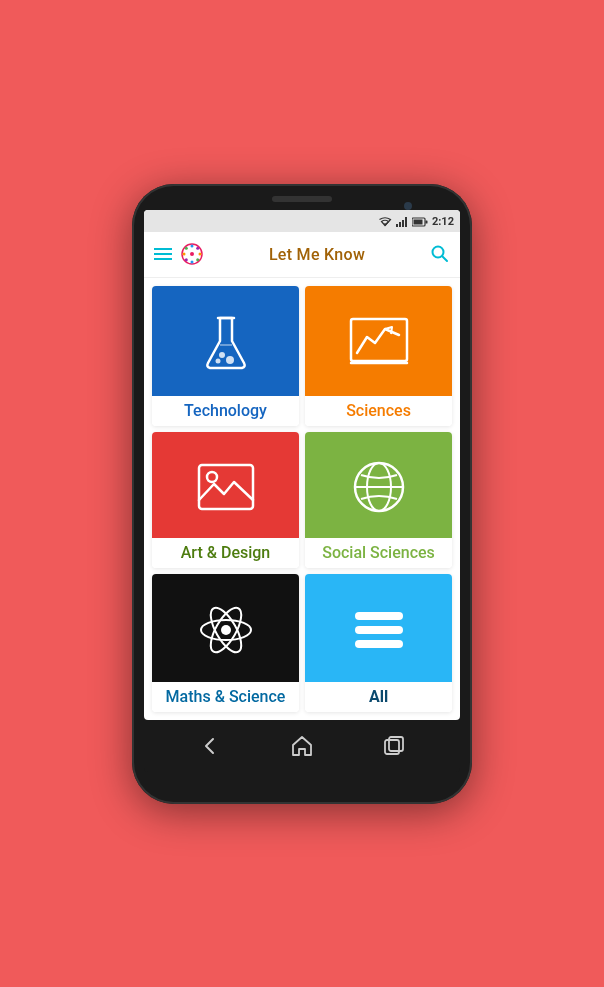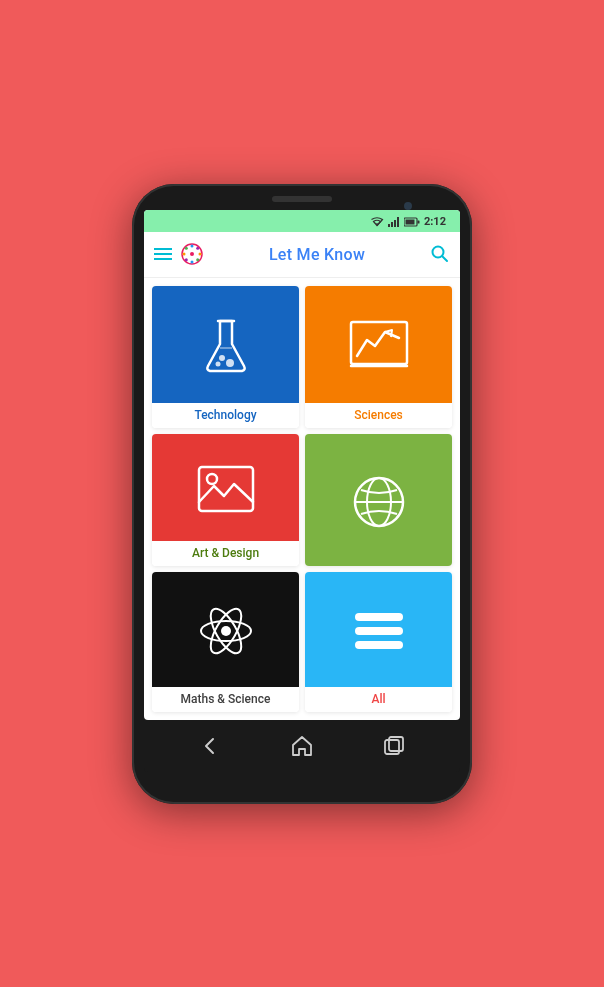--- a/index.html
+++ b/index.html
@@ -45,25 +45,25 @@
       background: #fff;
       border-radius: 4px;
       overflow: hidden;
       height: 510px;
       display: flex;
       flex-direction: column;
     }
 
     
     .status-bar {
-      background: #86efac;
+      background: #e5e5e5;
       display: flex;
       justify-content: flex-end;
       align-items: center;
-      padding: 4px 14px 2px;
+      padding: 4px 6px 2px;
       gap: 5px;
       height: 22px;
     }
     .status-icons {
       display: flex;
       align-items: center;
       gap: 4px;
     }
     .status-time {
       font-size: 11px;
@@ -89,21 +89,21 @@
     }
     .hamburger-icon span {
       display: block;
       width: 18px;
       height: 2px;
       background: #00bcd4;
     }
     .app-title {
       flex: 1;
       text-align: center;
-      color: #3b82f6;
+      color: #a16207;
       font-size: 16px;
       font-weight: 500;
       letter-spacing: 0.3px;
     }
 
     
     .category-grid {
       display: grid;
       grid-template-columns: 1fr 1fr;
       gap: 6px;
@@ -124,42 +124,42 @@
       flex: 1;
       display: flex;
       align-items: center;
       justify-content: center;
       padding: 20px 10px 16px;
     }
 
     .card-label {
       text-align: center;
       padding: 5px 4px 6px;
-      font-size: 12px;
+      font-size: 16px;
       font-weight: 500;
       background: #fff;
     }
 
     .card-technology .card-icon-area { background: #1565c0; }
     .card-technology .card-label { color: #1565c0; }
 
     .card-business .card-icon-area { background: #f57c00; }
     .card-business .card-label { color: #f57c00; }
 
     .card-artdesign .card-icon-area { background: #e53935; }
     .card-artdesign .card-label { color: #4d7c0f; }
 
     .card-social .card-icon-area { background: #7cb342; }
     .card-social .card-label { color: #7cb342; }
 
     .card-maths .card-icon-area { background: #111; }
-    .card-maths .card-label { color: #404040; }
+    .card-maths .card-label { color: #0369a1; }
 
     .card-all .card-icon-area { background: #29b6f6; }
-    .card-all .card-label { color: #ef4444; }
+    .card-all .card-label { color: #0c4a6e; font-weight: bold; }
 
     
     .nav-bar {
       background: #1a1a1a;
       display: flex;
       justify-content: space-around;
       align-items: center;
       padding: 10px 20px;
       height: 52px;
       border-radius: 0 0 4px 4px;
@@ -279,20 +279,21 @@
       <div class="category-card card-social">
         <div class="card-icon-area">
           <svg width="56" height="56" viewBox="0 0 56 56">
             <circle cx="28" cy="28" r="24" fill="none" stroke="white" stroke-width="2.5"></circle>
             <ellipse cx="28" cy="28" rx="12" ry="24" fill="none" stroke="white" stroke-width="2"></ellipse>
             <line x1="4" y1="28" x2="52" y2="28" stroke="white" stroke-width="2"></line>
             <path d="M10 16 Q28 22 46 16" fill="none" stroke="white" stroke-width="2"></path>
             <path d="M10 40 Q28 34 46 40" fill="none" stroke="white" stroke-width="2"></path>
           </svg>
         </div>
+        <div class="card-label">Social Sciences</div>
       </div>
 
       <div class="category-card card-maths">
         <div class="card-icon-area">
           <svg width="58" height="58" viewBox="0 0 58 58">
             <circle cx="29" cy="29" r="5" fill="white"></circle>
             <ellipse cx="29" cy="29" rx="25" ry="10" fill="none" stroke="white" stroke-width="2" transform="rotate(0 29 29)"></ellipse>
             <ellipse cx="29" cy="29" rx="25" ry="10" fill="none" stroke="white" stroke-width="2" transform="rotate(60 29 29)"></ellipse>
             <ellipse cx="29" cy="29" rx="25" ry="10" fill="none" stroke="white" stroke-width="2" transform="rotate(120 29 29)"></ellipse>
           </svg>

